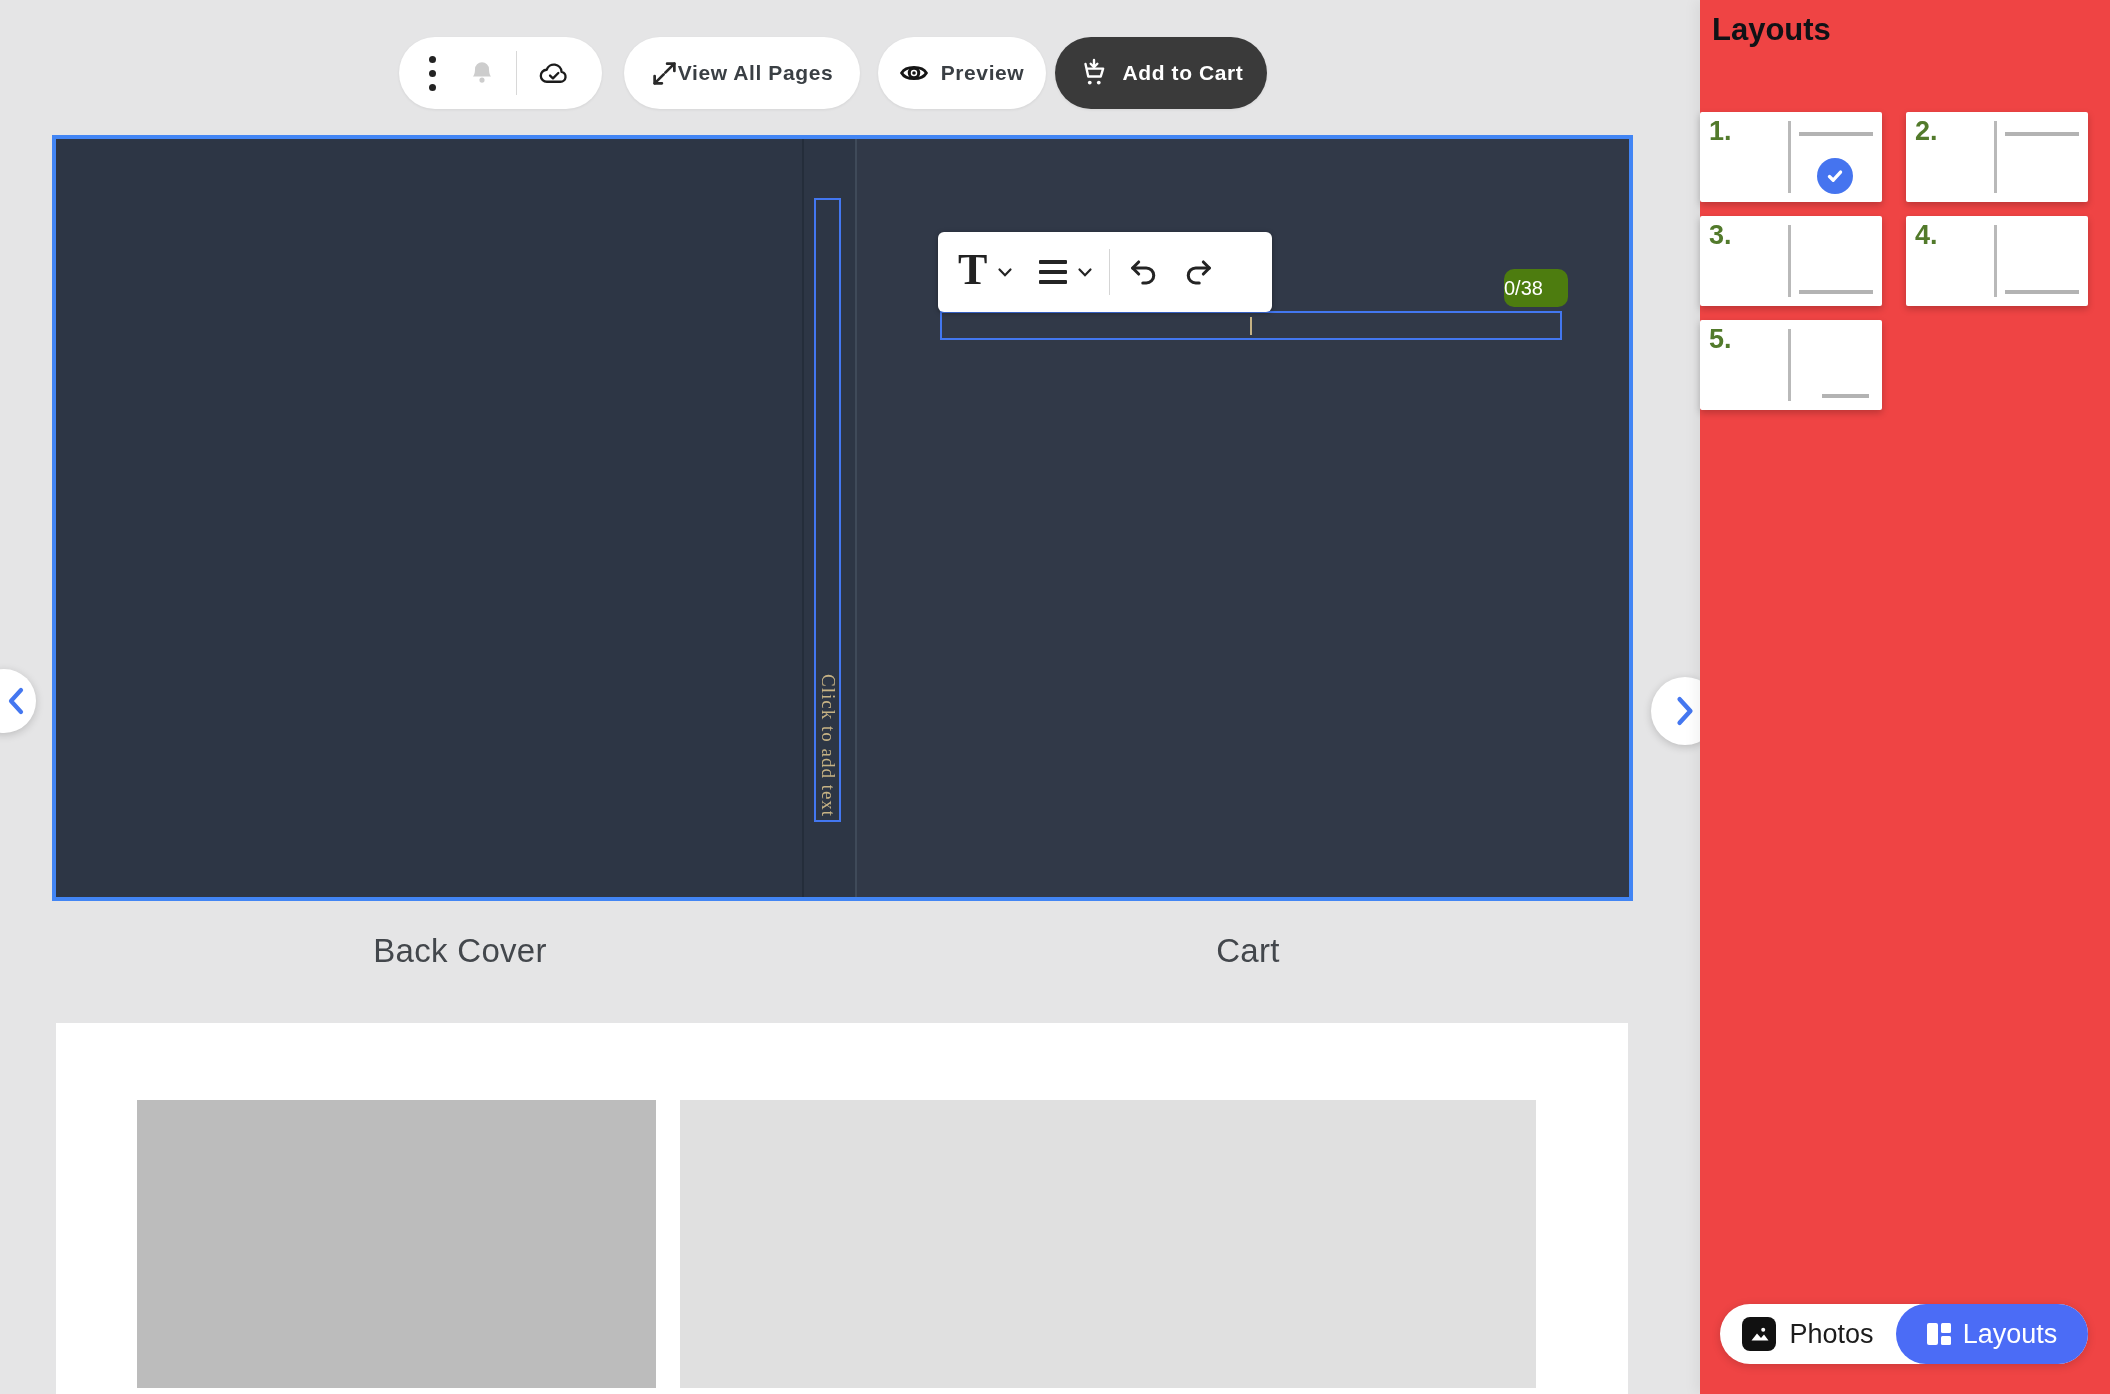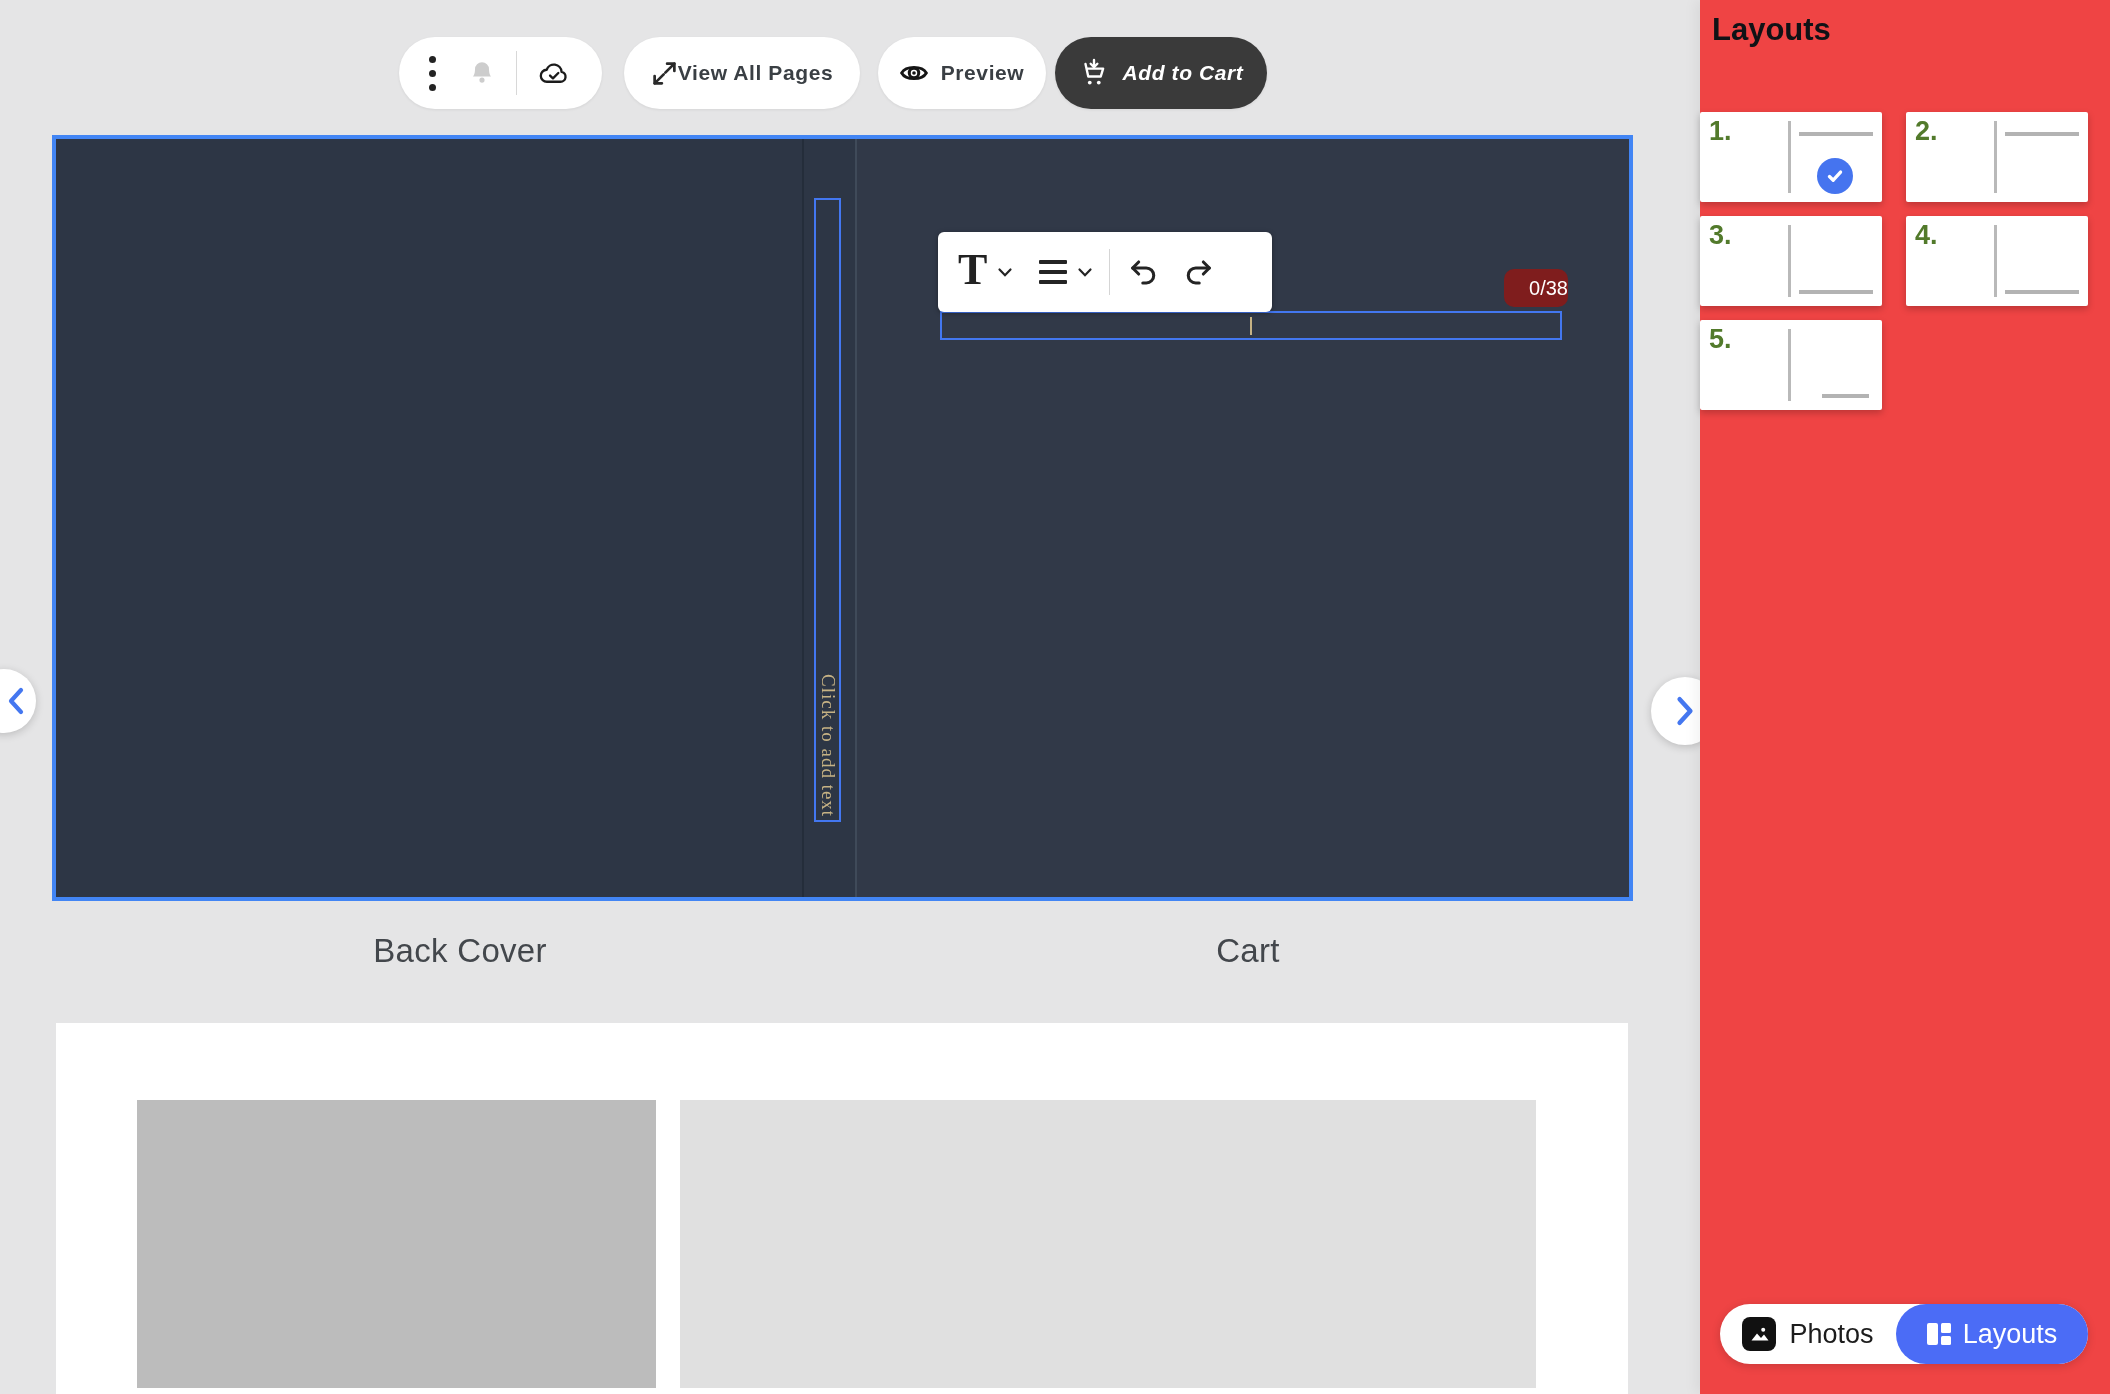--- a/index.html
+++ b/index.html
@@ -13,21 +13,21 @@
   }
   
   .pill {
     position:absolute; top:37px; height:72px;
     background:#fff; border-radius:36px;
     display:flex; align-items:center; justify-content:center;
     box-shadow:0 1px 3px rgba(0,0,0,.07);
   }
   .pill-label { font-size:21px; font-weight:700; letter-spacing:.6px; color:#3a3f44; white-space:nowrap; }
   .pill-dark { background:#3a3a3a; }
-  .pill-dark .pill-label { color:#fff;font-style:italic; }
+  .pill-dark .pill-label { color:#fff; }
   .kebab { display:flex; flex-direction:column; gap:7px; padding:6px; cursor:pointer; }
   .kebab i { width:7px; height:7px; border-radius:50%; background:#232323; display:block; }
   .tb-divider { width:1px; height:44px; background:#d8d8d8; }
   
   .spread {
     position:absolute; left:52px; top:135px; width:1581px; height:766px;
     background:#2d3645; border:4px solid #4285f4;
   }
   .fold-a { position:absolute; left:746px; top:0; width:2px; height:100%; background:#242d3a; }
   .fold-b { position:absolute; left:799px; top:0; width:2px; height:100%; background:#3f4a59; }
@@ -42,22 +42,22 @@
     font-family:"Liberation Serif", serif;
     font-size:19px; color:#c6b284; letter-spacing:1px; white-space:nowrap;
   }
   .title-box {
     position:absolute; left:884px; top:172px; width:622px; height:29px;
     border:2px solid #4377f0; display:flex; align-items:center; justify-content:center;
   }
   .caret { width:2px; height:18px; background:#c6b284; }
   .char-badge {
     position:absolute; left:1448px; top:130px; width:64px; height:38px;
-    background:#7f1d1d; border-radius:10px; color:#fff; font-size:20px;
-    display:flex; align-items:center; justify-content:flex-end;
+    background:#4d7c0f; border-radius:10px; color:#fff; font-size:20px;
+    display:flex; align-items:center; justify-content:flex-start;
   }
   
   .text-toolbar {
     position:absolute; left:882px; top:93px; width:334px; height:80px;
     background:#fff; border-radius:6px;
     box-shadow:0 1px 5px rgba(0,0,0,.35);
     display:flex; align-items:center; padding:0 20px;
   }
   .tt-T { font-family:"Liberation Serif", serif; font-size:44px; font-weight:700; color:#222; line-height:1; margin-top:-4px; }
   .align-bars { display:flex; flex-direction:column; gap:6px; }

